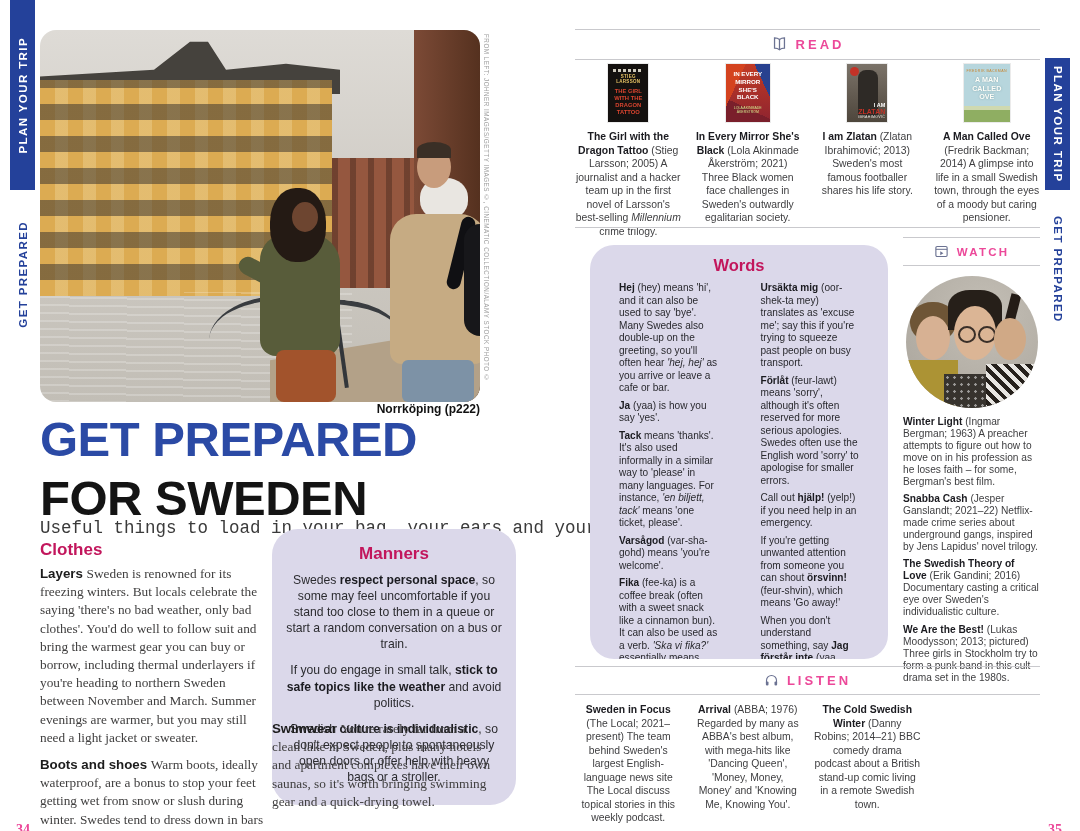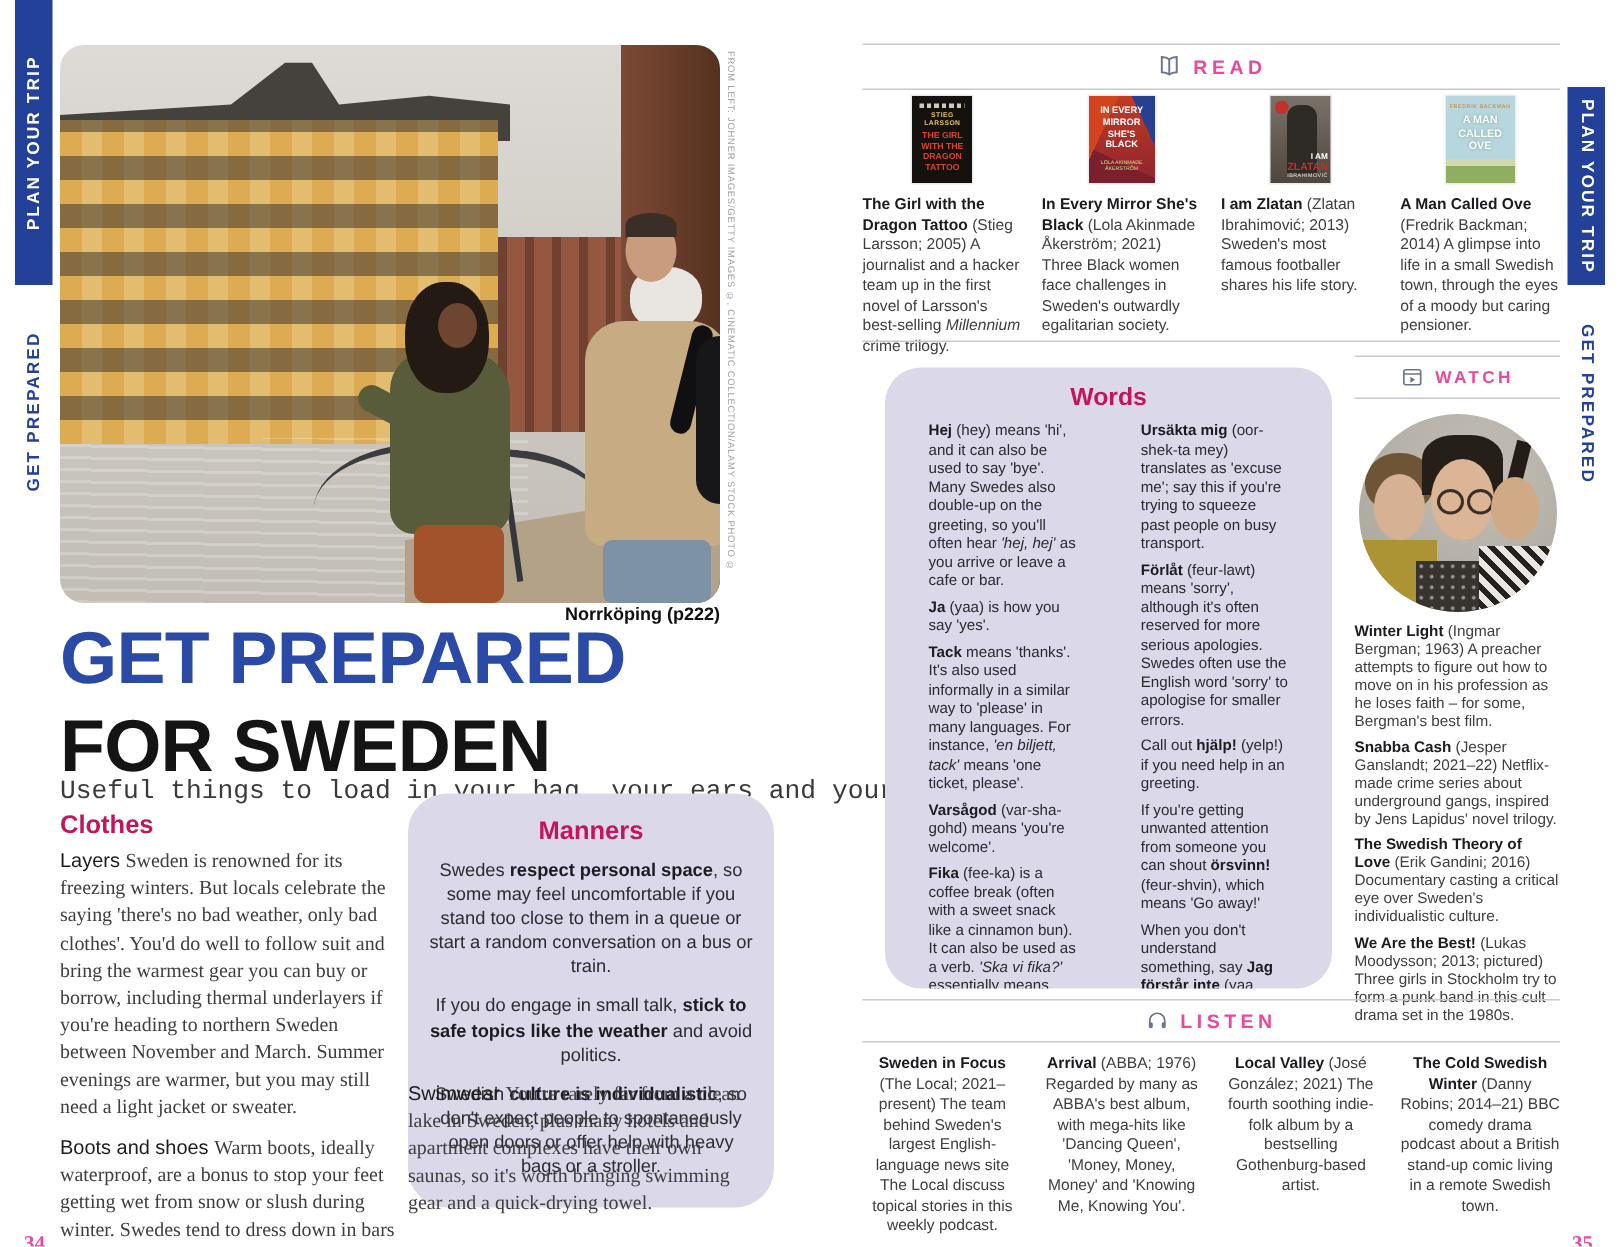--- a/index.html
+++ b/index.html
@@ -1,20 +1,20 @@
 <!DOCTYPE html>
 <html><head>
 <meta charset="utf-8">
 <style>
   html,body{margin:0;padding:0;}
   body{width:1080px;height:831px;background:#fff;font-family:"Liberation Sans",sans-serif;position:relative;overflow:hidden;}
   .abs{position:absolute;}
   .b{font-weight:700;color:#1b1b20;}
   .i{font-style:italic;}
-  .ld{font-family:"Liberation Sans",sans-serif;font-weight:400;color:#1c1c1c;}
+  .ld{font-family:"Liberation Sans",sans-serif;font-weight:700;color:#1c1c1c;}
 
   
   .sb-box{background:#24419a;display:flex;align-items:center;justify-content:center;}
   .vup{writing-mode:vertical-rl;transform:rotate(180deg);font-weight:700;font-size:11.5px;letter-spacing:1.4px;}
   .vdown{writing-mode:vertical-rl;font-weight:700;font-size:11.5px;letter-spacing:1.4px;}
   .sb-white{color:#fff;}
   .sb-blue{color:#24419a;display:flex;align-items:center;justify-content:center;}
 
   
   .photo{left:40px;top:30px;width:440px;height:372px;border-radius:16px;overflow:hidden;background:linear-gradient(#dedbd6,#cdc9c2 55%,#c2beb6);}
@@ -54,21 +54,21 @@
   .manners .secH{margin-bottom:8px;}
   .manners p{font-size:12.2px;line-height:1.32;color:#2c2c30;margin:0 0 10px;}
   .swim{left:272px;top:720px;width:223px;}
   .pnum{font-family:"Liberation Serif",serif;font-weight:700;font-size:14px;color:#ec4899;margin-top:40px;}
 
   
   .sec-head{display:flex;align-items:center;justify-content:center;gap:8px;border-top:1px solid #c9c9cd;border-bottom:1px solid #c9c9cd;}
   .sh-label{font-weight:700;font-size:13px;letter-spacing:3px;color:#ec4899;}
   .read-head{left:575px;top:29px;width:465px;height:29px;}
   .books{left:575px;top:64px;width:465px;display:grid;grid-template-columns:repeat(4,1fr);column-gap:13px;}
-  .bdesc{font-size:10.4px;line-height:1.3;color:#3e3e40;text-align:left;margin-top:8px;}
+  .bdesc{font-size:10.4px;line-height:1.3;color:#3e3e40;text-align:center;margin-top:8px;}
   .cover{height:58px;margin:0 auto;position:relative;overflow:hidden;box-shadow:0 0 0 1px rgba(0,0,0,.08);}
   .cover-dragon{width:40px;background:#14110f;text-align:center;padding-top:5px;box-sizing:border-box;}
   .cd-top{height:3px;margin:0 5px 2px;background:repeating-linear-gradient(90deg,#cfcabc 0 3px,#14110f 3px 5px);}
   .cd-author{color:#e7c364;font-size:4.5px;font-weight:700;letter-spacing:.3px;}
   .cd-title{color:#d9442f;font-weight:700;font-size:5.8px;line-height:1.2;margin-top:4px;padding:0 2px;}
   .cover-mirror{width:44px;background:linear-gradient(115deg,#d4431f 0 28%,rgba(0,0,0,0) 28%),linear-gradient(245deg,#28418f 0 22%,rgba(0,0,0,0) 22%),linear-gradient(25deg,#7a1f2b 0 30%,rgba(0,0,0,0) 30%),linear-gradient(#c23a23,#8e2430);text-align:center;padding-top:6px;box-sizing:border-box;}
   .cm-title{color:#fff;font-weight:700;font-size:6.2px;line-height:1.25;padding:0 2px;}
   .cm-author{color:#cfe08a;font-size:3.5px;margin-top:5px;}
   .cover-zlatan{width:40px;background:linear-gradient(#7b7369,#4e463c);text-align:right;padding:4px 3px;box-sizing:border-box;}
   .cz-badge{position:absolute;left:3px;top:3px;width:9px;height:9px;border-radius:50%;background:#c33227;}
@@ -223,21 +223,21 @@
       <p><span class="b">Hej</span><span> (hey) means 'hi', and it can also be used to say 'bye'. Many Swedes also double-up on the greeting, so you'll often hear </span><span class="i">'hej, hej'</span><span> as you arrive or leave a cafe or bar.</span></p>
       <p><span class="b">Ja</span><span> (yaa) is how you say 'yes'.</span></p>
       <p><span class="b">Tack</span><span> means 'thanks'. It's also used informally in a similar way to 'please' in many languages. For instance, </span><span class="i">'en biljett, tack'</span><span> means 'one ticket, please'.</span></p>
       <p><span class="b">Varsågod</span><span> (var-sha-gohd) means 'you're welcome'.</span></p>
       <p><span class="b">Fika</span><span> (fee-ka) is a coffee break (often with a sweet snack like a cinnamon bun). It can also be used as a verb. </span><span class="i">'Ska vi fika?'</span><span> essentially means 'Shall we grab a coffee?'</span></p>
       <p><span>Expressing gender: The words for he and she are </span><span class="b">han</span><span> (han) and </span><span class="b">hon</span><span> (hohnn). A third gender-neutral personal pronoun, </span><span class="b">hen</span></p>
     </div>
     <div class="wcol">
       <p><span class="b">Ursäkta mig</span><span> (oor-shek-ta mey) translates as 'excuse me'; say this if you're trying to squeeze past people on busy transport.</span></p>
       <p><span class="b">Förlåt</span><span> (feur-lawt) means 'sorry', although it's often reserved for more serious apologies. Swedes often use the English word 'sorry' to apologise for smaller errors.</span></p>
-      <p><span>Call out </span><span class="b">hjälp!</span><span> (yelp!) if you need help in an greeting.</span></p>
+      <p><span>Call out </span><span class="b">hjälp!</span><span> (yelp!) if you need help in an emergency.</span></p>
       <p><span>If you're getting unwanted attention from someone you can shout </span><span class="b">örsvinn!</span><span> (feur-shvin), which means 'Go away!'</span></p>
       <p><span>When you don't understand something, say </span><span class="b">Jag förstår inte</span><span> (yaa feur-shtawr in-te).</span></p>
     </div>
   </div>
 </div>
 
 <div class="abs watch">
   <div class="sec-head watch-head">
     <span class="shicon">
       <svg width="15" height="15" viewBox="0 0 24 24">
@@ -277,21 +277,20 @@
           <rect x="3" y="13.5" width="4.2" height="6.5" rx="1.8" fill="#6b7292"></rect>
           <rect x="16.8" y="13.5" width="4.2" height="6.5" rx="1.8" fill="#6b7292"></rect>
         </svg>
     </span>
     <span class="sh-label">LISTEN</span>
   </div>
   <div class="lwrap">
     <div class="lgrid">
       <p><span class="b">Sweden in Focus</span><span> (The Local; 2021–present) The team behind Sweden's largest English-language news site The Local discuss topical stories in this weekly podcast.</span></p>
       <p><span class="b">Arrival</span><span> (ABBA; 1976) Regarded by many as ABBA's best album, with mega-hits like 'Dancing Queen', 'Money, Money, Money' and 'Knowing Me, Knowing You'.</span></p>
-      <p><span class="b">Local Valley</span><span> (José González; 2021) The fourth soothing indie-folk album by a bestselling Gothenburg-based artist.</span></p>
       <p><span class="b">The Cold Swedish Winter</span><span> (Danny Robins; 2014–21) BBC comedy drama podcast about a British stand-up comic living in a remote Swedish town.</span></p>
     </div>
   </div>
 </div>
 
 <div class="abs sb-box" style="left:1045px;top:58px;width:25px;height:132px;">
   <span class="vdown sb-white">PLAN YOUR TRIP</span>
 </div>
 <div class="abs sb-blue" style="left:1045px;top:198px;width:25px;height:142px;">
   <span class="vdown">GET PREPARED</span>

